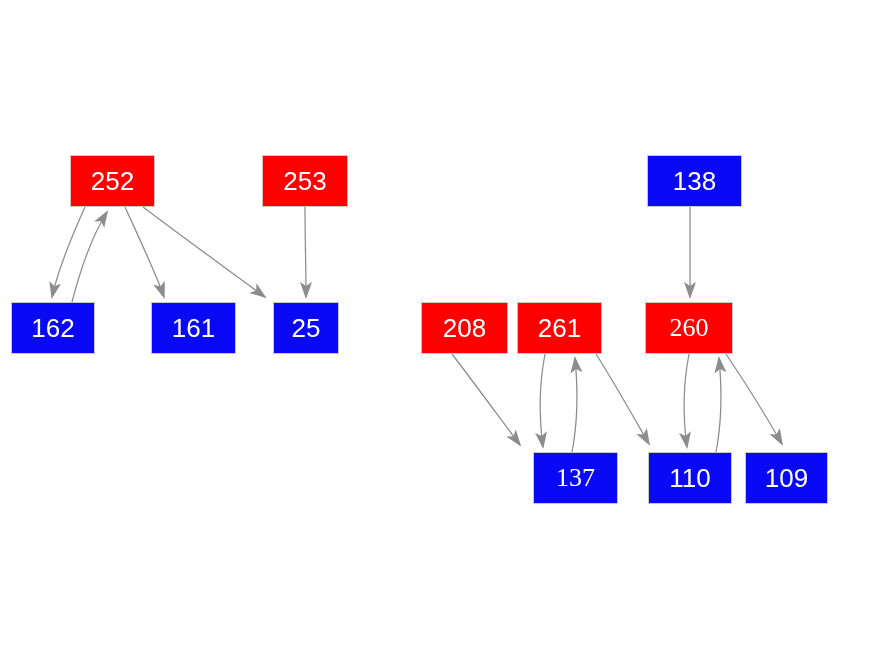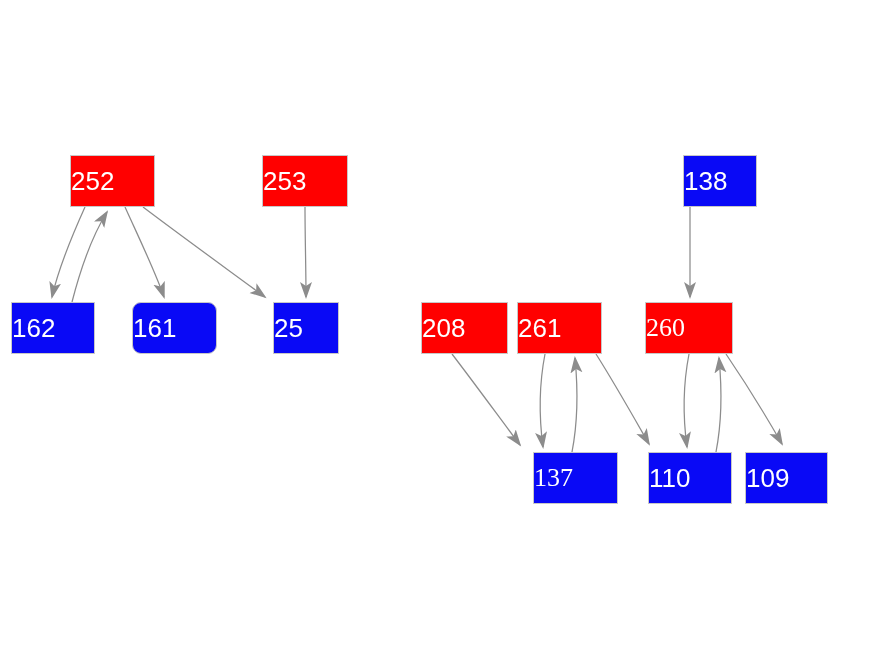--- a/index.html
+++ b/index.html
@@ -25,21 +25,21 @@
   .edge {
     fill: none;
     stroke: var(--edge, #8c8c8c);
     stroke-width: 1.25;
   }
   .node {
     position: absolute;
     box-sizing: border-box;
     display: flex;
     align-items: center;
-    justify-content: flex-start;
+    justify-content: center;
     color: var(--label, #ffffff);
     font-size: 26px;
     line-height: 1;
     border: 1px solid var(--nodeborder, #c8c8c8);
     user-select: none;
   }
   .node.red  { background: var(--red, #ff0000); }
   .node.blue { background: var(--blue, #0909f6); }
 </style>
 </head>
@@ -68,27 +68,27 @@
         <path d="M726,354 C747,385 766,416 782,444" class="edge" marker-end="url(#arrow)"></path>
       </g>
   </svg>
   <div>
       <div class="node red" style="left: 70px; top: 155px; width: 85px; height: 52px;">
         <span>252</span>
       </div>
       <div class="node red" style="left: 262px; top: 155px; width: 86px; height: 52px;">
         <span>253</span>
       </div>
-      <div class="node blue" style="left: 647px; top: 155px; width: 74px; height: 52px; margin-left: 36px;">
+      <div class="node blue" style="left: 647px; top: 155px; width: 95px; height: 52px;">
         <span>138</span>
       </div>
       <div class="node blue" style="left: 11px; top: 302px; width: 84px; height: 52px;">
         <span>162</span>
       </div>
-      <div class="node blue" style="left: 132px; top: 302px; width: 85px; height: 52px; border-radius: 9px;">
+      <div class="node blue" style="left: 151px; top: 302px; width: 85px; height: 52px;">
         <span>161</span>
       </div>
       <div class="node blue" style="left: 273px; top: 302px; width: 66px; height: 52px;">
         <span>25</span>
       </div>
       <div class="node red" style="left: 385px; top: 302px; width: 87px; height: 52px; margin-left: 36px;">
         <span>208</span>
       </div>
       <div class="node red" style="left: 517px; top: 302px; width: 85px; height: 52px;">
         <span>261</span>

